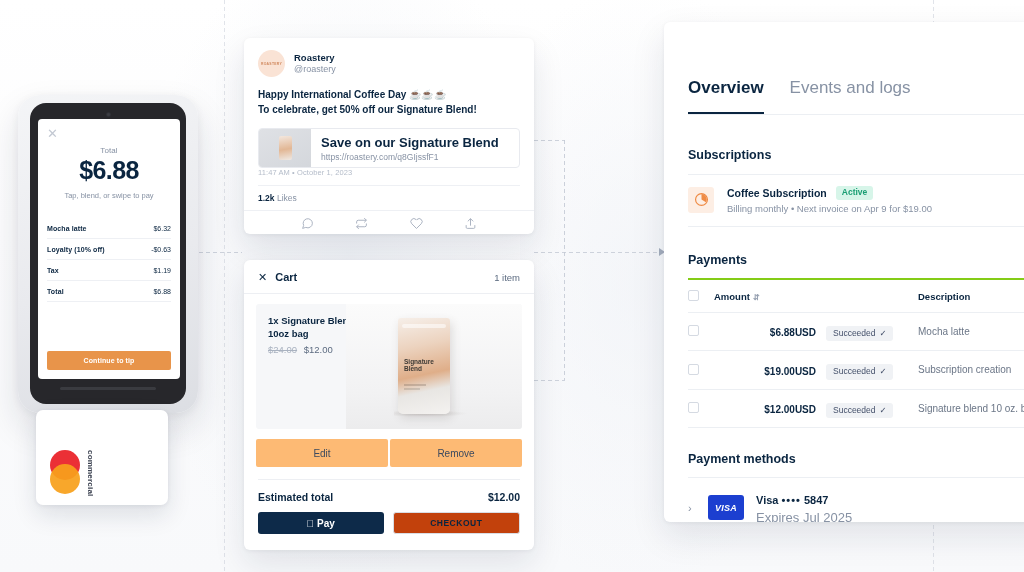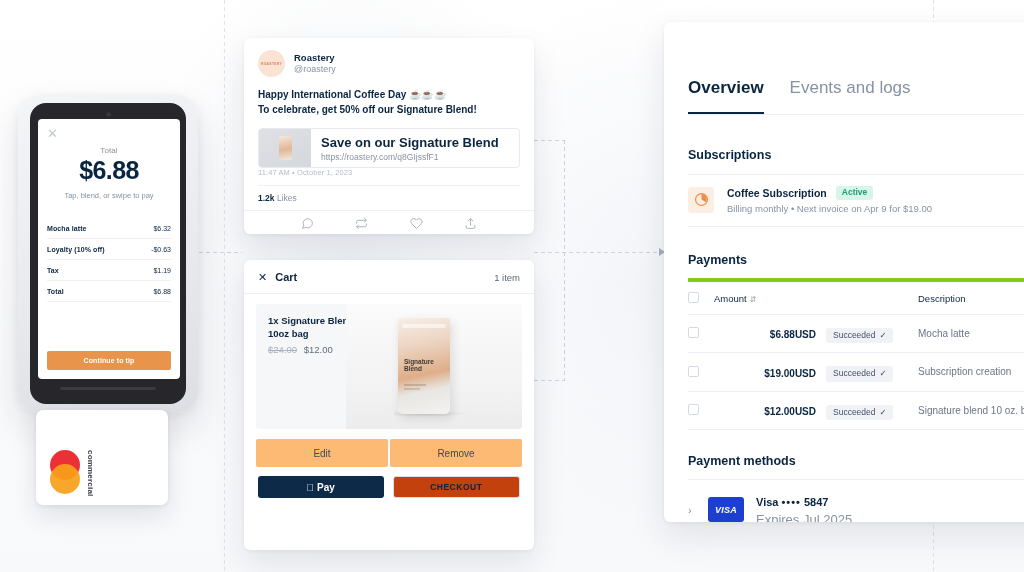--- a/index.html
+++ b/index.html
@@ -253,22 +253,22 @@
   .sub-name .n { font-size: 10.5px; font-weight: 700; color: #0a2540; }
   .badge-active {
     background: #d7f5e9; color: #1a9e73; font-size: 8.5px; font-weight: 600;
     padding: 2px 6px 3px 6px; border-radius: 3px; line-height: 1;
   }
   .sub-meta { font-size: 9.5px; color: #8792a4; margin-top: 3px; }
 
   .sec-pay { margin-top: 26px; }
   table.pay { width: 100%; border-collapse: collapse; margin-top: 11px; }
   table.pay th {
-    text-align: left; font-size: 9.5px; font-weight: 400; color: #0a2540;
-    padding: 10px 0 9px 0; border-top: 4px solid #84cc16; border-bottom: 1px solid #eceff3;
+    text-align: left; font-size: 9.5px; font-weight: 700; color: #0a2540;
+    padding: 10px 0 9px 0; border-top: 2px solid #84cc16; border-bottom: 1px solid #eceff3;
   }
   table.pay td { padding: 9px 0 9px 0; border-bottom: 1px solid #eceff3; vertical-align: middle; }
   .cb {
     width: 11px; height: 11px; border: 1px solid #d5dae2; border-radius: 2px;
     background: #fff; display: inline-block; cursor: pointer;
   }
   .col-cb { width: 26px; }
   .col-amt { width: 112px; text-align: right; padding-right: 10px !important; }
   .col-st { width: 92px; }
   .amt { font-size: 10px; font-weight: 700; color: #0a2540; }
@@ -430,20 +430,24 @@
           <div class="seal"></div>
           <div class="sig">Signature Blend</div>
           <div class="micro"></div>
           <div class="micro2"></div>
         </div>
       </div>
     </div>
     <div class="cart-btnrow">
       <button class="cart-btn">Edit</button>
       <button class="cart-btn">Remove</button>
+    </div>
+    <div class="cart-total">
+      <span>Estimated total</span>
+      <span>$12.00</span>
     </div>
     <div class="cart-pay">
       <button class="btn-apple">
         <span></span>
         <span>Pay</span>
       </button>
       <button class="btn-checkout">CHECKOUT</button>
     </div>
   </div>
 

